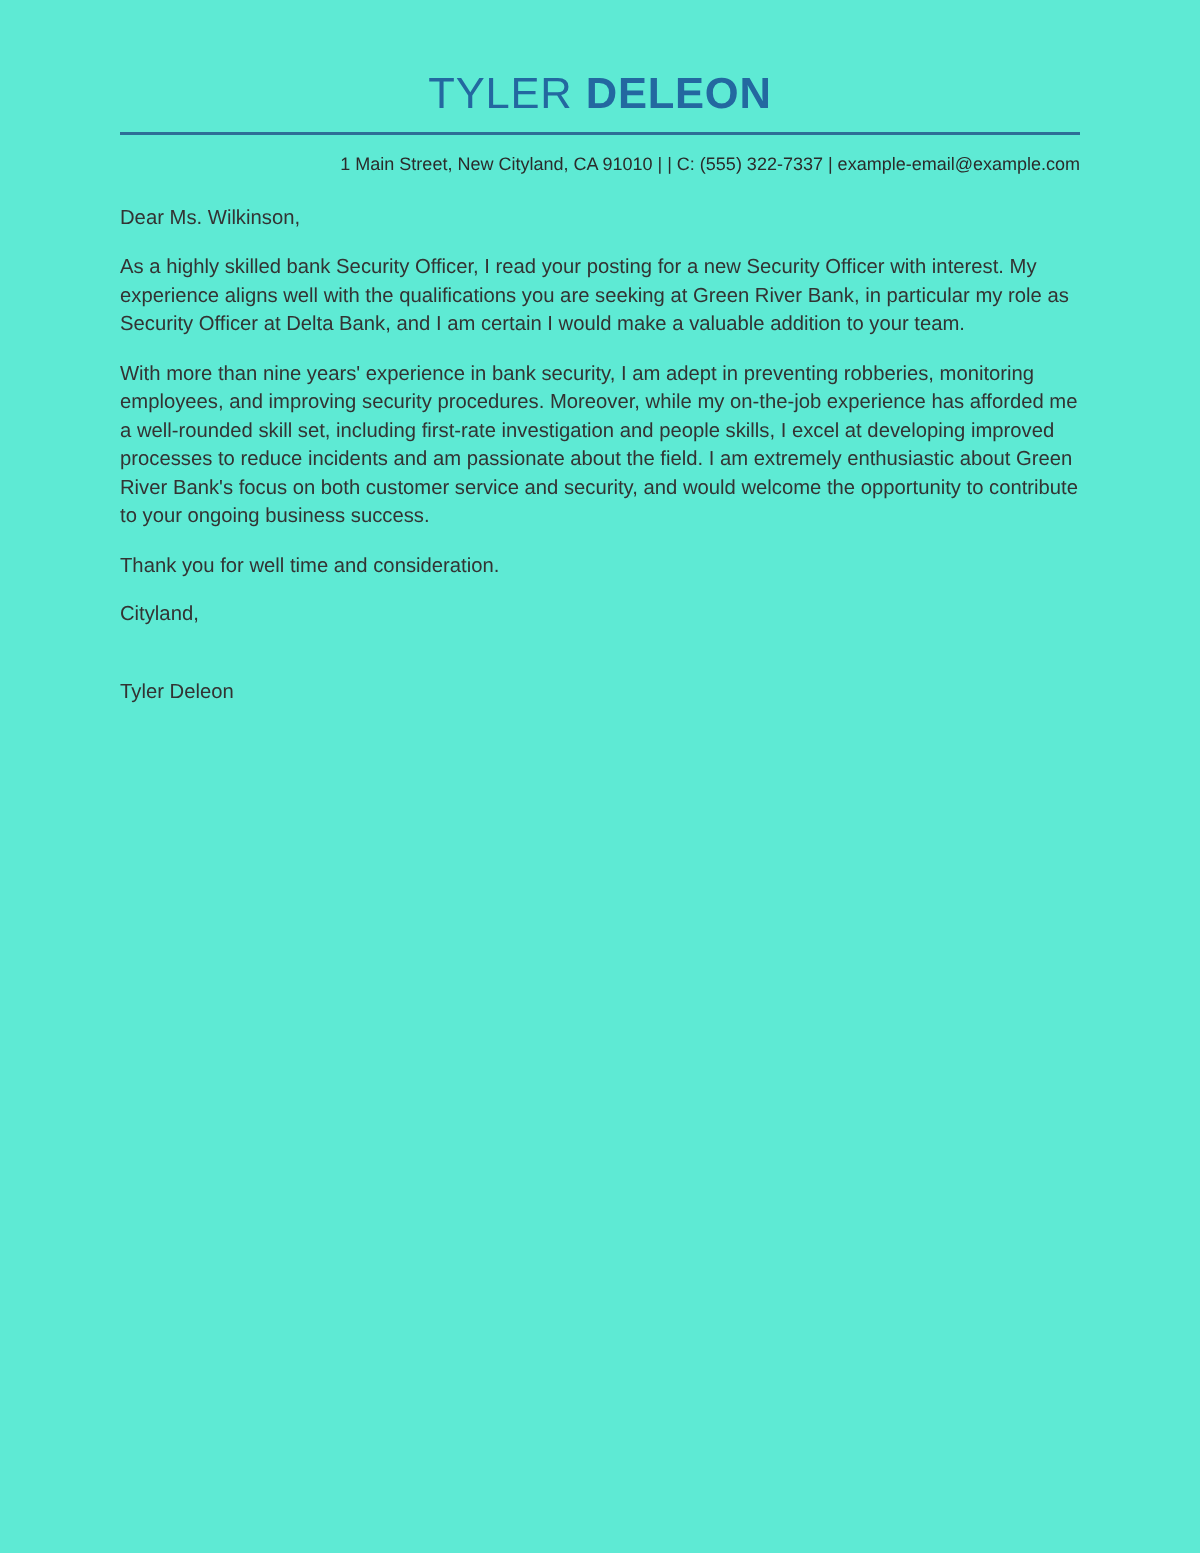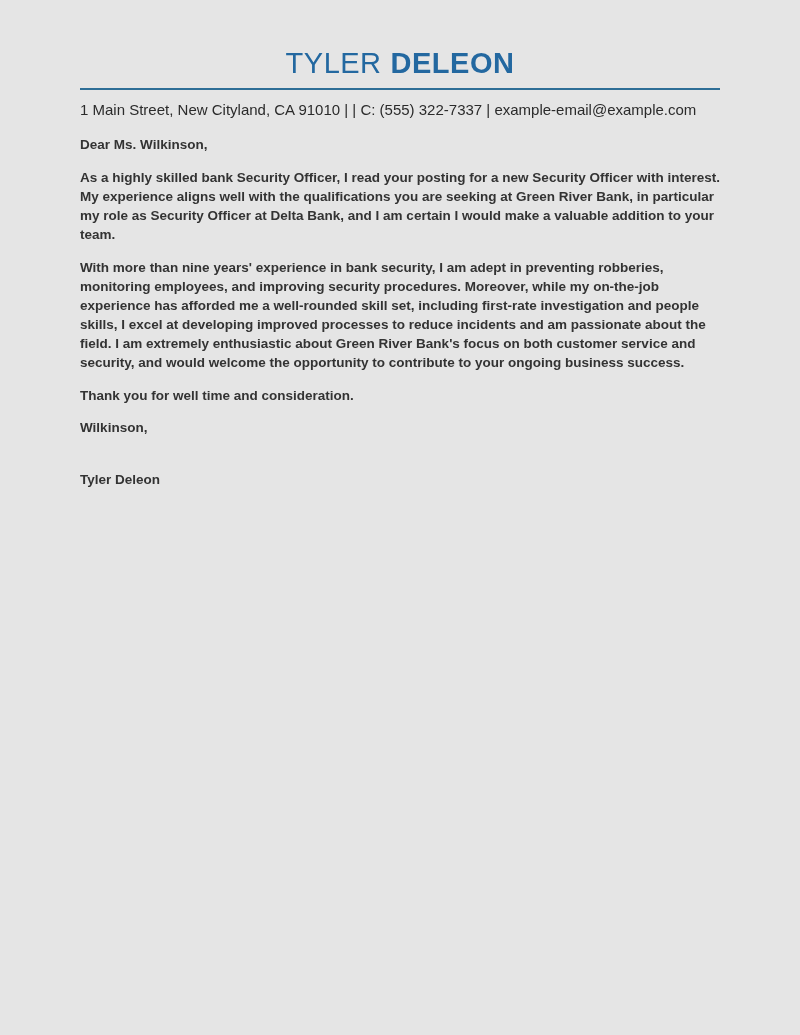--- a/index.html
+++ b/index.html
@@ -5,21 +5,21 @@
   * { margin: 0; padding: 0; box-sizing: border-box; }
   html, body {
     width: 800px;
     background: #fdfdfd;
     font-family: "Liberation Sans", sans-serif;
   }
   .page {
     position: relative;
     width: 800px;
     min-height: 1035px;
-    background: #e5e5e5;
+    background: #5eead4;
     padding: 0 80px;
   }
   .letter-header {
     padding-top: 46px;
     text-align: center;
   }
   .page-title {
     font-size: 29px;
     line-height: 34px;
     font-weight: normal;
@@ -32,32 +32,31 @@
     margin-left: 9px;
   }
   .header-divider {
     height: 2px;
     background: #2e6e96;
     border: none;
     margin-top: 8px;
   }
   .contact-info {
     margin-top: 10px;
-    font-size: 15px;
+    font-size: 12px;
     line-height: 19px;
     color: #2b2b2b;
-    text-align: left;
+    text-align: right;
     white-space: nowrap;
   }
   .letter-body {
     font-size: 13.5px;
     line-height: 19px;
     color: #333333;
     width: 645px;
-    font-weight: bold;
   }
   .salutation { margin-top: 16px; }
   .body-paragraph { margin-top: 14px; }
   .thanks-line { margin-top: 14px; }
   .closing { margin-top: 13px; }
   .signature-name { margin-top: 33px; }
 </style>
 </head>
 <body>
 
@@ -72,18 +71,18 @@
   <div class="letter-body">
     <div class="salutation">Dear Ms. Wilkinson,</div>
 
     <p class="body-paragraph">As a highly skilled bank Security Officer, I read your posting for a new Security Officer with interest. My experience aligns well with the qualifications you are seeking at Green River Bank, in particular my role as Security Officer at Delta Bank, and I am certain I would make a valuable addition to your team.</p>
 
     <p class="body-paragraph">With more than nine years' experience in bank security, I am adept in preventing robberies, monitoring employees, and improving security procedures. Moreover, while my on-the-job experience has afforded me a well-rounded skill set, including first-rate investigation and people skills, I excel at developing improved processes to reduce incidents and am passionate about the field. I am extremely enthusiastic about Green River Bank's focus on both customer service and security, and would welcome the opportunity to contribute to your ongoing business success.</p>
 
 
     <div class="thanks-line">Thank you for well time and consideration.</div>
 
-    <div class="closing">Wilkinson,</div>
+    <div class="closing">Cityland,</div>
 
     <div class="signature-name">Tyler Deleon</div>
   </div>
 
 </div>
 
 </body></html>

